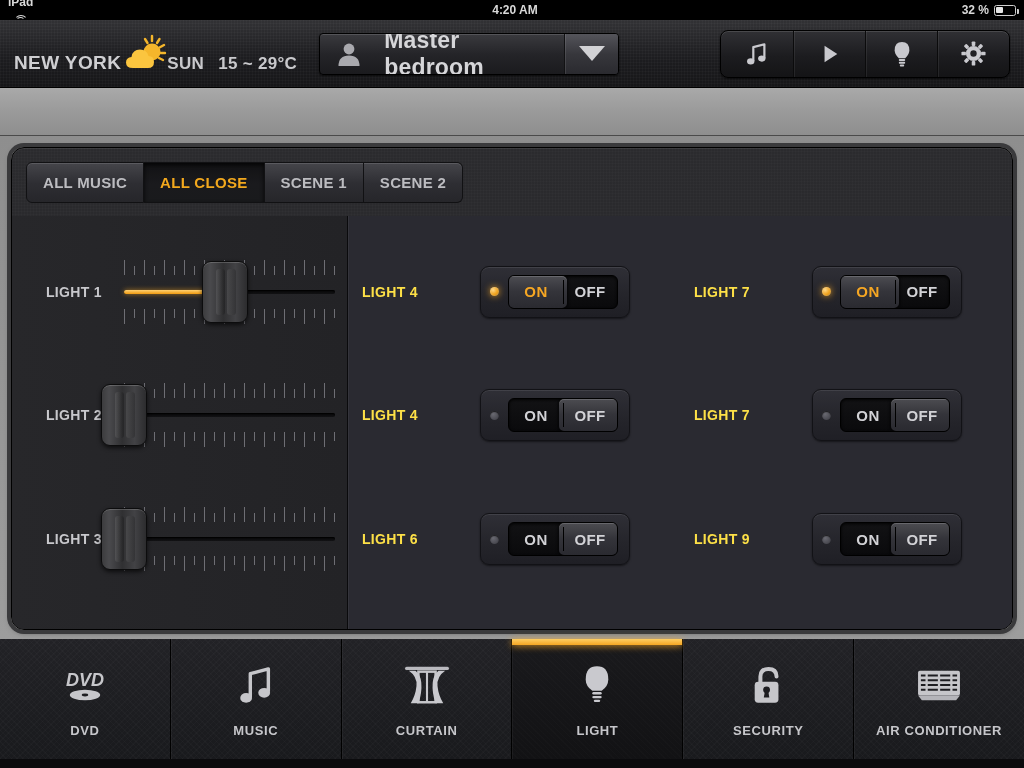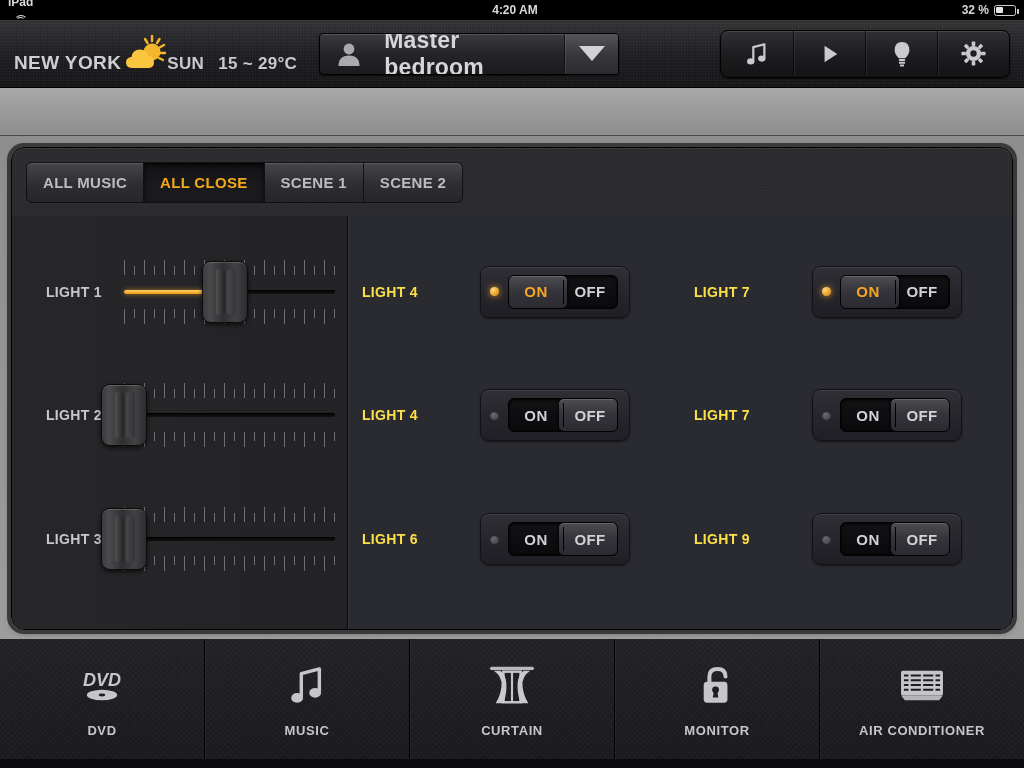--- a/index.html
+++ b/index.html
@@ -701,31 +701,42 @@
         <rect x="3" y="3" width="46" height="3.4" rx="1.7" fill="#b9b9be"></rect>
         <rect x="17" y="8" width="18" height="32" fill="none" stroke="#c6c6ca" stroke-width="2.6"></rect>
         <line x1="26" y1="8" x2="26" y2="40" stroke="#c6c6ca" stroke-width="2.2"></line>
         <path d="M7 7 Q16 13 15 23 Q14 33 9 41 L17 41 Q21 30 20 19 Q19 11 14 7 Z" fill="#c9c9ce"></path>
         <path d="M45 7 Q36 13 37 23 Q38 33 43 41 L35 41 Q31 30 32 19 Q33 11 38 7 Z" fill="#c9c9ce"></path>
       </svg>
     </div>
     <div class="navlabel">CURTAIN</div>
   </div>
 
+  <div class="nav active">
+    <div class="navicon">
+      <svg viewBox="0 0 34 46" width="32" height="44">
+        <path d="M17 2 Q29 2 29 16 Q29 23 22 28 L12 28 Q5 23 5 16 Q5 2 17 2 Z" fill="#c9c9ce"></path>
+        <rect x="12" y="29.5" width="10" height="2.6" rx="1.3" fill="#c9c9ce"></rect>
+        <rect x="12" y="33.5" width="10" height="2.6" rx="1.3" fill="#c9c9ce"></rect>
+        <rect x="13.6" y="37.5" width="6.8" height="2.6" rx="1.3" fill="#c9c9ce"></rect>
+      </svg>
+    </div>
+    <div class="navlabel">LIGHT</div>
+  </div>
 
   <div class="nav">
     <div class="navicon">
       <svg viewBox="0 0 40 46" width="38" height="44">
         <path d="M12 19 V13 Q12 5 20.5 5 Q29 5 29 13" stroke="#c6c6ca" stroke-width="4.2" fill="none" stroke-linecap="round"></path>
         <rect x="6" y="18.5" width="25" height="22" rx="3.6" fill="#c6c6ca"></rect>
         <circle cx="18.5" cy="27" r="3.6" fill="#1d1d21"></circle>
         <path d="M16.8 28 h3.4 l1.2 7 h-5.8 Z" fill="#1d1d21"></path>
       </svg>
     </div>
-    <div class="navlabel">MONITOR</div>
+    <div class="navlabel">SECURITY</div>
   </div>
 
   <div class="nav">
     <div class="navicon">
       <svg viewBox="0 0 54 42" width="52" height="40">
         <rect x="5" y="5" width="44" height="26" rx="2" fill="#c6c6ca"></rect>
         <g stroke="#1d1d21" stroke-width="2">
           <line x1="8" y1="10" x2="46" y2="10"></line>
           <line x1="8" y1="15" x2="46" y2="15"></line>
           <line x1="8" y1="20" x2="46" y2="20"></line>

